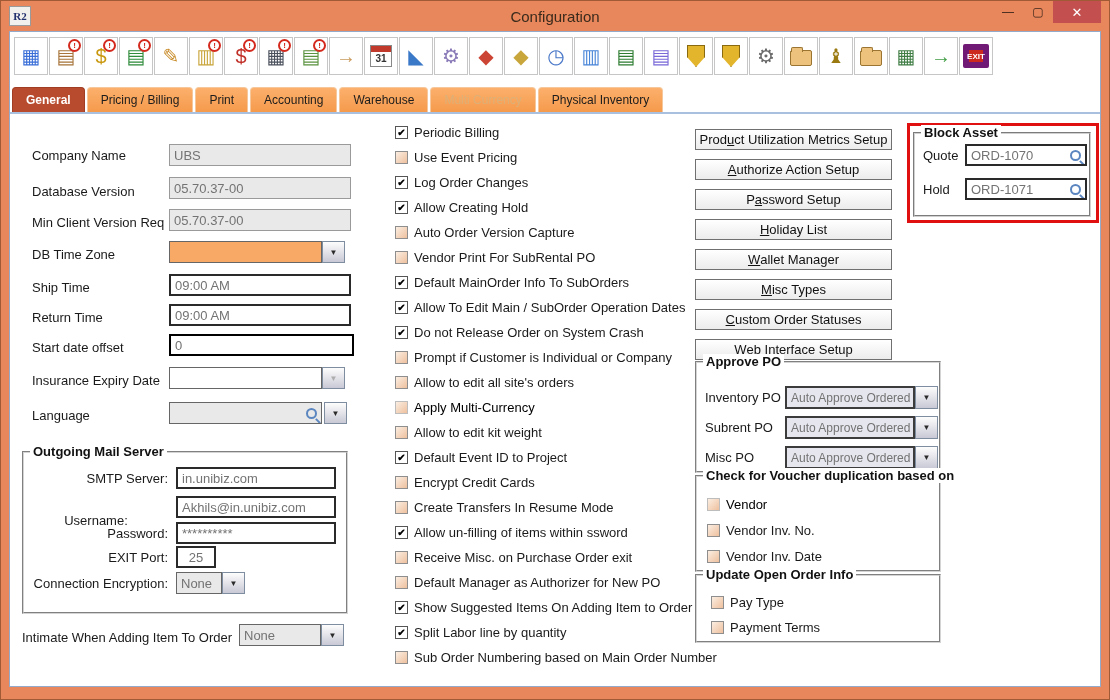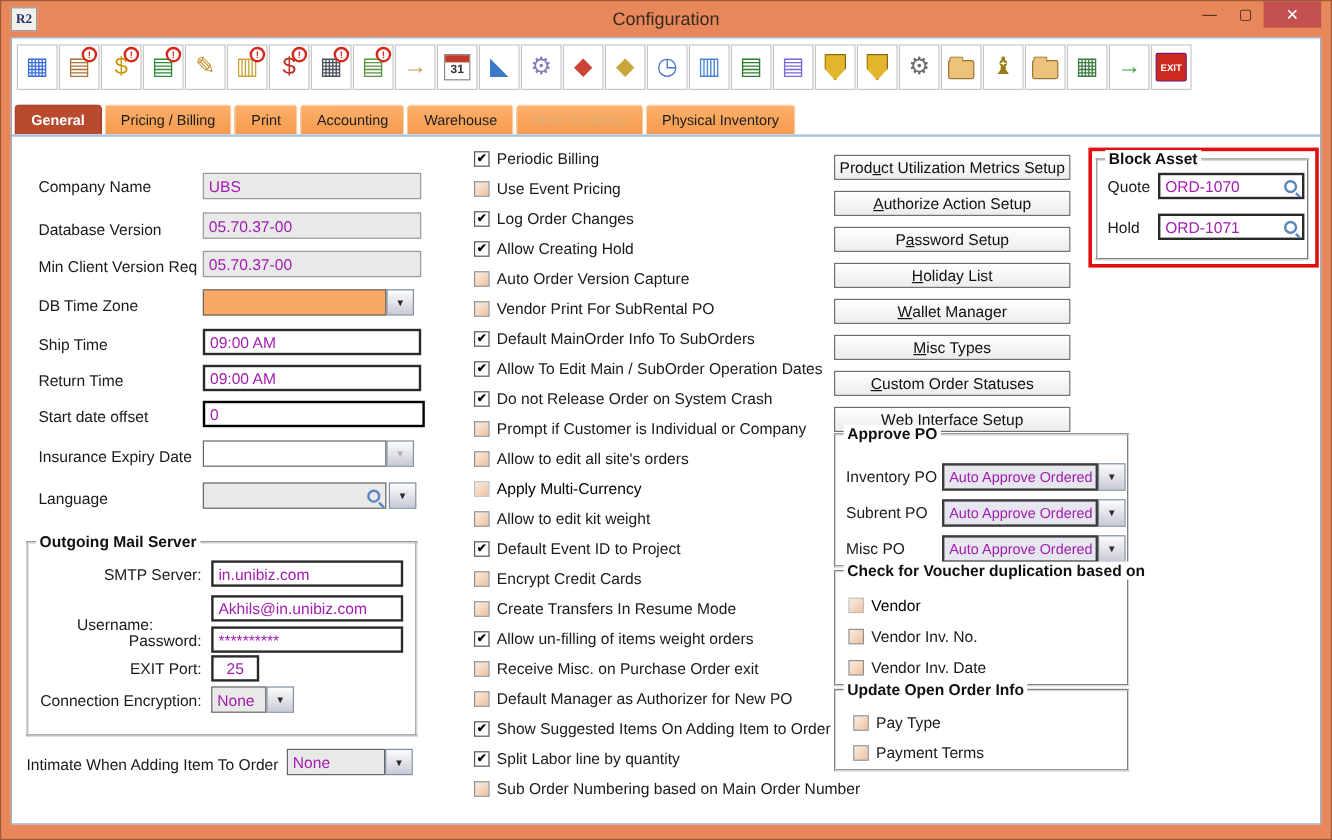--- a/index.html
+++ b/index.html
@@ -21,32 +21,32 @@
   
   .toolbar { position:absolute; left:4px; top:5px; right:4px; height:44px; display:flex; }
   .ticon { position:relative; width:34px; height:38px; border:1px solid #c6c6c6; background:#fff; margin-right:1px; display:flex; align-items:center; justify-content:center; flex:none; }
   .glyph { font-size:20px; line-height:1; }
   .badge { position:absolute; top:1px; right:1px; width:13px; height:13px; border-radius:50%; background:#fff; border:2px solid #d42a1e; color:#d42a1e; font-size:8px; font-weight:bold; line-height:9px; text-align:center; }
   .shield { width:18px; height:22px; clip-path:polygon(0 0,100% 0,100% 55%,50% 100%,0 55%); border:1px solid #8a6a10; }
   .folder { width:22px; height:16px; border:1px solid #9a7430; border-radius:2px; position:relative; margin-top:4px; }
   .folder:before { content:""; position:absolute; left:0; top:-4px; width:10px; height:4px; background:inherit; border:1px solid #9a7430; border-bottom:none; border-radius:2px 2px 0 0; }
   .cal { width:22px; height:22px; background:#fff; border:1px solid #888; font-size:10px; font-weight:bold; color:#333; text-align:center; line-height:26px; position:relative; }
   .cal:before { content:""; position:absolute; left:0; top:0; right:0; height:6px; background:#c0392b; }
-  .exitg { width:26px; height:24px; color:#fff; font-size:8px; font-weight:bold; display:flex; align-items:center; justify-content:center; border:1px solid #701a75; border-radius:2px; }
+  .exitg { width:26px; height:24px; color:#fff; font-size:8px; font-weight:bold; display:flex; align-items:center; justify-content:center; border:6px solid #701a75; border-radius:2px; }
 
   
   .tabbar { position:absolute; left:2px; top:54px; height:26px; display:flex; align-items:flex-end; }
   .tab { height:25px; padding:0 13px; margin-right:2px; display:flex; align-items:center; font-size:12px; color:#1c1c1c; background:linear-gradient(#fcb06c,#f59a4c); border:1px solid #f6c79a; border-bottom:none; border-radius:4px 4px 0 0; }
   .tab.selected { background:#b84b2d; color:#fff; font-weight:bold; border-color:#a03d22; }
   .tab.disabled { color:#ddb077; }
 
   
   .content { position:absolute; left:0; right:0; top:80px; bottom:0; border-top:2px solid #a9c0de; background:#fff; }
   .flabel { position:absolute; font-size:13px; color:#1a1a1a; white-space:nowrap; }
-  .tfield { position:absolute; height:22px; border:2px solid #2a2a2a; background:#fff; font-size:13px; color:#a21caf; display:flex; align-items:center; padding:0 4px; white-space:nowrap; overflow:hidden; }
+  .tfield { position:absolute; height:22px; border:2px solid #2a2a2a; background:#fff; font-size:13px; color:#737373; display:flex; align-items:center; padding:0 4px; white-space:nowrap; overflow:hidden; }
   .ro { border:1px solid #9a9a9a; background:#e9e9e9; }
   .cfield { border:1px solid #666; }
   .cbtn { position:absolute; width:23px; height:22px; background:linear-gradient(#fdfdfd,#c9c9d6); border:1px solid #7e8ea0; display:flex; align-items:center; justify-content:center; font-size:8px; color:#2a2a2a; }
   .cbtn.dis { color:#aeaeae; }
   .mag { width:11px; height:11px; border:2px solid #5b86c0; border-radius:50%; position:relative; flex:none; }
   .mag:after { content:""; position:absolute; width:2px; height:6px; background:#5b86c0; left:9px; top:8px; transform:rotate(-45deg); }
 
   .group { position:absolute; border:2px groove #d4d4d4; }
   .gtitle { position:absolute; top:-9px; left:6px; background:#fff; padding:0 3px; font-size:13px; font-weight:bold; color:#111; white-space:nowrap; }
 
@@ -294,21 +294,21 @@
           <div class="cbrow" style="left: 385px; top: 359px;">
             <span class="cb"></span>
             <span class="lbl">Encrypt Credit Cards</span>
           </div>
           <div class="cbrow" style="left: 385px; top: 384px;">
             <span class="cb"></span>
             <span class="lbl">Create Transfers In Resume Mode</span>
           </div>
           <div class="cbrow" style="left: 385px; top: 409px;">
             <span class="cb checked">✔</span>
-            <span class="lbl">Allow un-filling of items weight orders</span>
+            <span class="lbl">Allow un-filling of items within ssword</span>
           </div>
           <div class="cbrow" style="left: 385px; top: 434px;">
             <span class="cb"></span>
             <span class="lbl">Receive Misc. on Purchase Order exit</span>
           </div>
           <div class="cbrow" style="left: 385px; top: 459px;">
             <span class="cb"></span>
             <span class="lbl">Default Manager as Authorizer for New PO</span>
           </div>
           <div class="cbrow" style="left: 385px; top: 484px;">

